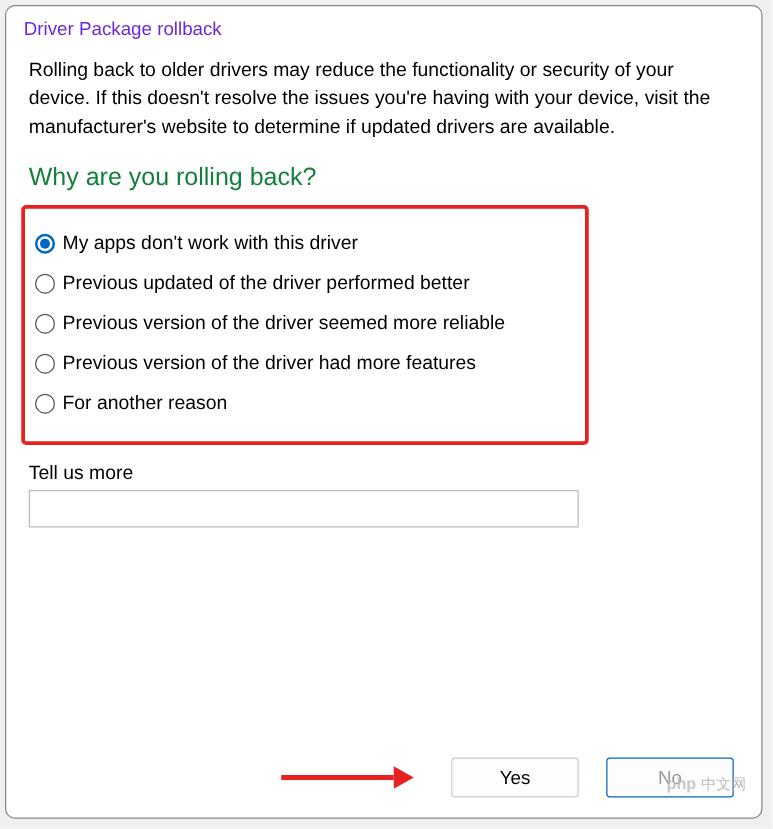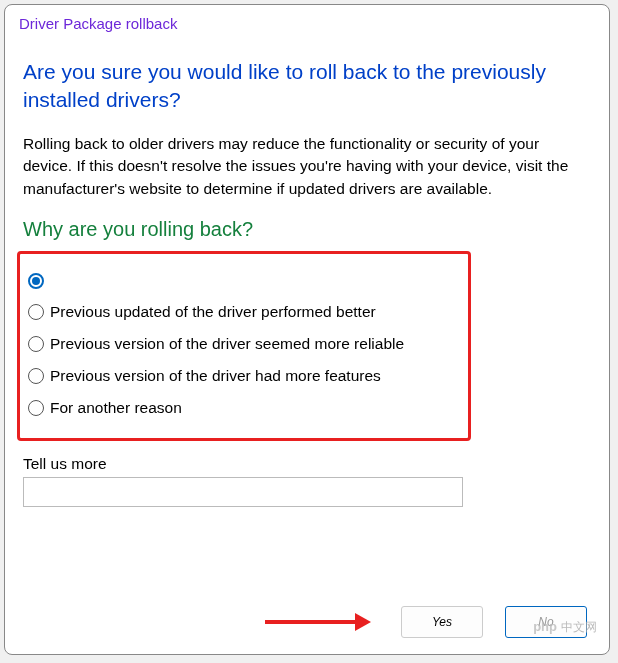--- a/index.html
+++ b/index.html
@@ -121,29 +121,28 @@
       background: #e82020;
     }
     .arrow-head {
       width: 0;
       height: 0;
       border-top: 9px solid transparent;
       border-bottom: 9px solid transparent;
       border-left: 16px solid #e82020;
     }
     .btn {
-      width: 82px;
+      width: 102px;
       height: 32px;
       font-family: inherit;
-      font-size: 12px;
+      font-size: 15px;
       background: #fdfdfd;
       border: 1px solid #ccc;
       border-radius: 3px;
       cursor: pointer;
-      font-style: italic;
     }
     .btn.no {
       border: 1px solid #0067c0;
       color: #999;
     }
     .watermark {
       position: absolute;
       bottom: 18px;
       right: 12px;
       font-size: 12px;
@@ -159,29 +158,29 @@
       font-size: 13px;
     }
   </style>
 </head>
 <body>
 
 <div class="window">
   <div class="titlebar">Driver Package rollback</div>
 
   <div class="content">
-    <h1 class="heading-main">Are you sure you would like to roll back to the previously installed drivers?</h1>
 
     <p class="body-text">Rolling back to older drivers may reduce the functionality or security of your device.  If this doesn't resolve the issues you're having with your device, visit the manufacturer's website to determine if updated drivers are available.</p>
 
     <h2 class="heading-sub">Why are you rolling back?</h2>
 
     <div class="radio-box">
       <label class="radio-row">
         <span class="radio checked"></span>
+        <span>My apps don't work with this driver</span>
       </label>
       <label class="radio-row">
         <span class="radio"></span>
         <span>Previous updated of the driver performed better</span>
       </label>
       <label class="radio-row">
         <span class="radio"></span>
         <span>Previous version of the driver seemed more reliable</span>
       </label>
       <label class="radio-row">

